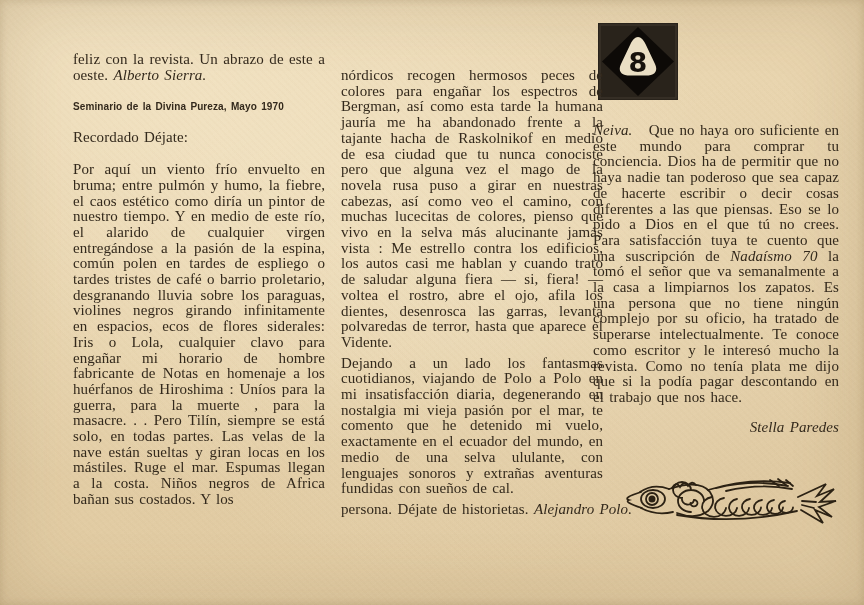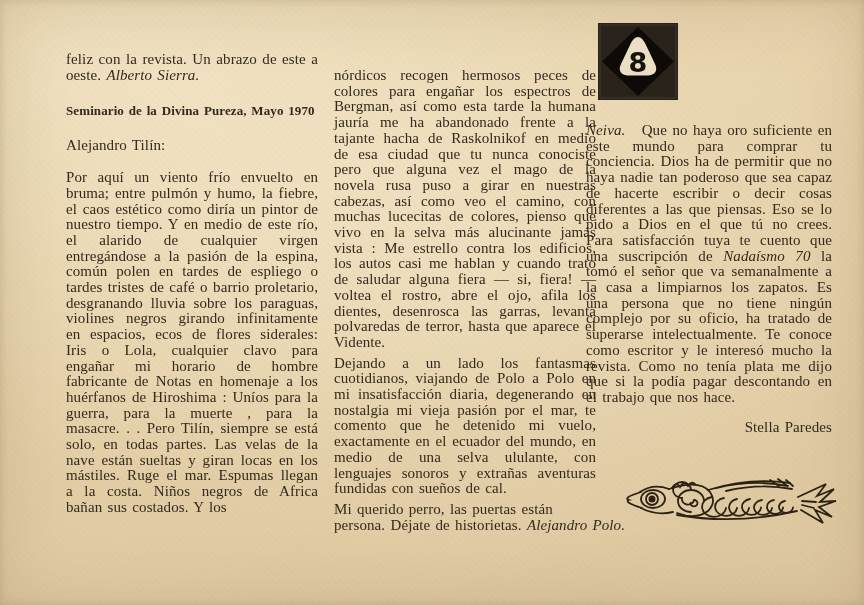--- a/index.html
+++ b/index.html
@@ -24,39 +24,41 @@
       repeating-linear-gradient(-33deg, rgba(255,248,230,0.05) 0 1px, transparent 1px 4px);
   }
   .col{
     position:absolute;
     font-size:15px;
     line-height:15.7px;
     letter-spacing:0.1px;
     word-spacing:1.4px;
     text-align:justify;
     hyphens:none;
+    margin-left:7px;
   }
   .col p{margin:0;}
   #col1{left:66px;top:52px;width:252px;}
   #col2{left:334px;top:68px;width:262px;}
   #col3{left:586px;top:123px;width:246px;}
   .sp-after{margin-bottom:16px !important;}
   .heading{
-    font-family:Liberation Serif, serif;
+    font-family:Liberation Sans, sans-serif;
     font-weight:bold;
-    font-size:13px;
-    line-height:24px;
+    font-size:10px;
+    line-height:16px;
     letter-spacing:0.1px;
     margin-bottom:15px !important;
   }
   .it{font-style:italic;}
   .p3-wide{width:362px;text-align:left;margin-top:5px !important;}
   .gap-top{margin-top:5px !important;}
   .sig-right{
     text-align:right;
+    font-style:italic;
     margin-top:14px !important;
   }
   #badge{position:absolute;left:598px;top:23px;width:80px;height:77px;}
   #fish{position:absolute;left:620px;top:473px;width:218px;height:54px;}
 </style>
 </head>
 <body>
 
 <div class="scan">
   <div class="grain"></div>
@@ -65,29 +67,28 @@
     <rect x="0" y="0" width="80" height="77" fill="#29231b"></rect>
     <rect x="2" y="2" width="76" height="73" fill="none" stroke="#3a332a" stroke-width="1.5"></rect>
     <polygon points="40,4 76,38.5 40,73 4,38.5" fill="#0d0a07"></polygon>
     <path d="M40,14 C43,14 45.5,17 47.5,21 L57,41 C60,47 57.5,52 50.5,52.5 L29.5,52.5 C22.5,52 20,47 23,41 L32.5,21 C34.5,17 37,14 40,14 Z" fill="#eadfc4"></path>
     <text x="40" y="49" text-anchor="middle" font-family="DejaVu Sans, sans-serif" font-size="27" font-weight="bold" fill="#17120c">8</text>
   </svg>
 
   <div id="col1" class="col">
     <p class="sp-after"><span>feliz con la revista. Un abrazo de este a oeste. </span><span class="it">Alberto Sierra.</span></p>
     <p class="heading">Seminario de la Divina Pureza, Mayo 1970</p>
-    <p class="sp-after">Alejandro Tilín:</p>
+    <p class="sp-after">Recordado Déjate:</p>
     <p>Por aquí un viento frío envuelto en bruma; entre pulmón y humo, la fiebre, el caos estético como diría un pintor de nuestro tiempo. Y en medio de este río, el alarido de cualquier virgen entregándose a la pasión de la espina, común polen en tardes de espliego o tardes tristes de café o barrio proletario, desgranando lluvia sobre los paraguas, violines negros girando infinitamente en espacios, ecos de flores siderales: Iris o Lola, cualquier clavo para engañar mi horario de hombre fabricante de Notas en homenaje a los huérfanos de Hiroshima : Uníos para la guerra, para la muerte , para la masacre. . . Pero Tilín, siempre se está solo, en todas partes. Las velas de la nave están sueltas y giran locas en los mástiles. Ruge el mar. Espumas llegan a la costa. Niños negros de Africa bañan sus costados. Y los</p>
   </div>
 
   <div id="col2" class="col">
     <p>nórdicos recogen hermosos peces de colores para engañar los espectros de Bergman, así como esta tarde la humana jauría me ha abandonado frente a la tajante hacha de Raskolnikof en medio de esa ciudad que tu nunca conociste pero que alguna vez el mago de la novela rusa puso a girar en nuestras cabezas, así como veo el camino, con muchas lucecitas de colores, pienso que vivo en la selva más alucinante jamás vista : Me estrello contra los edificios, los autos casi me hablan y cuando trato de saludar alguna fiera — si, fiera! — voltea el rostro, abre el ojo, afila los dientes, desenrosca las garras, levanta polvaredas de terror, hasta que aparece el Vidente.</p>
     <p class="gap-top">Dejando a un lado los fantasmas cuotidianos, viajando de Polo a Polo en mi insatisfacción diaria, degenerando en nostalgia mi vieja pasión por el mar, te comento que he detenido mi vuelo, exactamente en el ecuador del mundo, en medio de una selva ululante, con lenguajes sonoros y extrañas aventuras fundidas con sueños de cal.</p>
     <p class="p3-wide">
-      <span style="display:block">Mi querido perro, las puertas están</span>
       <span>persona. Déjate de historietas. </span><span class="it">Alejandro Polo.</span>
     </p>
   </div>
 
   <div id="col3" class="col">
     <p><span class="it">Neiva.</span><span>&nbsp;&nbsp; Que no haya oro suficiente en este mundo para comprar tu conciencia. Dios ha de permitir que no haya nadie tan poderoso que sea capaz de hacerte escribir o decir cosas diferentes a las que piensas. Eso se lo pido a Dios en el que tú no crees. Para satisfacción tuya te cuento que una suscripción de </span><span class="it">Nadaísmo 70</span><span> la tomó el señor que va semanalmente a la casa a limpiarnos los zapatos. Es una persona que no tiene ningún complejo por su oficio, ha tratado de superarse intelectualmente. Te conoce como escritor y le interesó mucho la revista. Como no tenía plata me dijo que si la podía pagar descontando en el trabajo que nos hace.</span></p>
     <p class="sig-right">Stella Paredes</p>
   </div>
 
   <svg id="fish" viewBox="0 0 218 54" fill="none" stroke="#2c2214" stroke-width="1.8" stroke-linecap="round">

